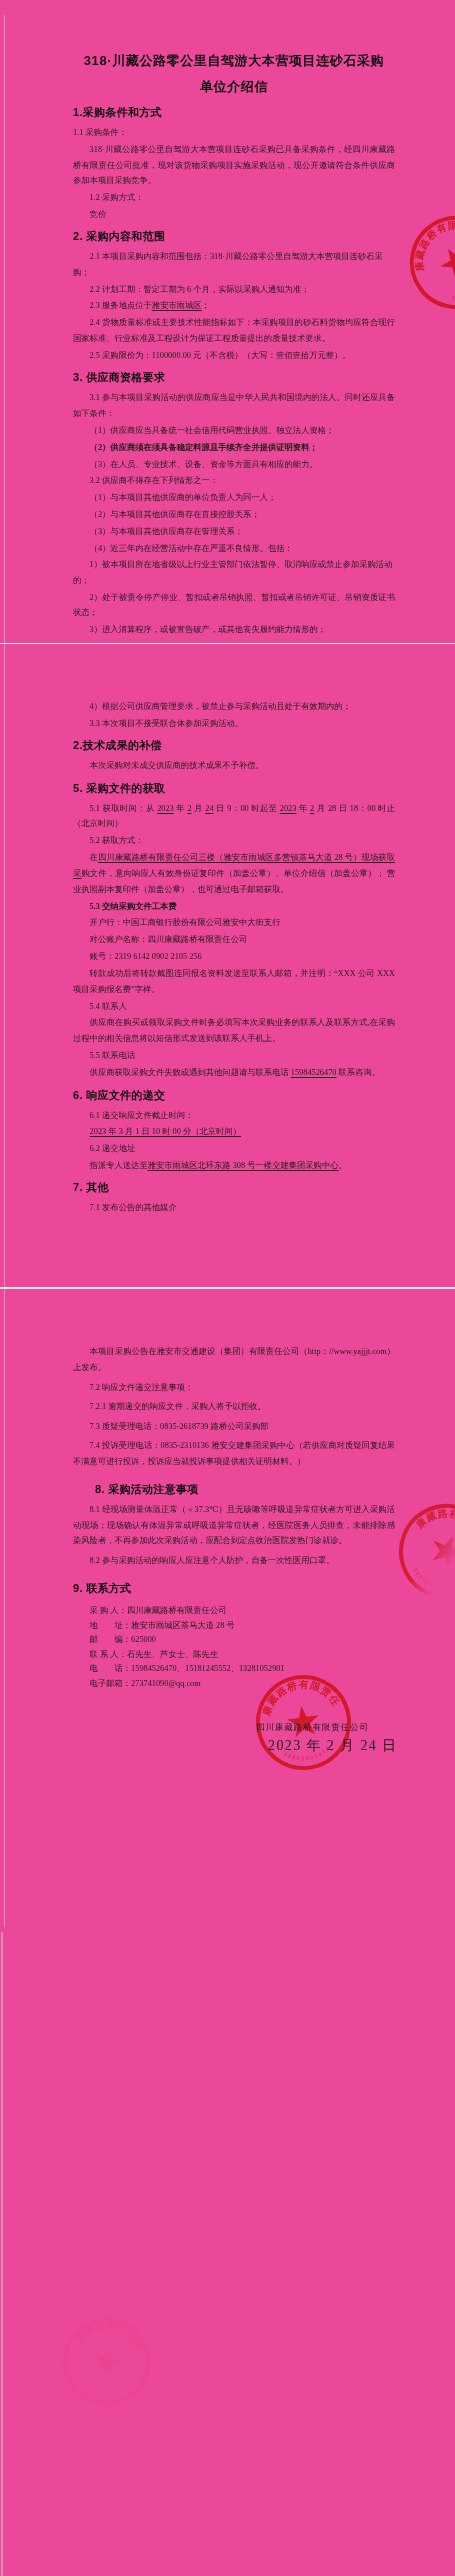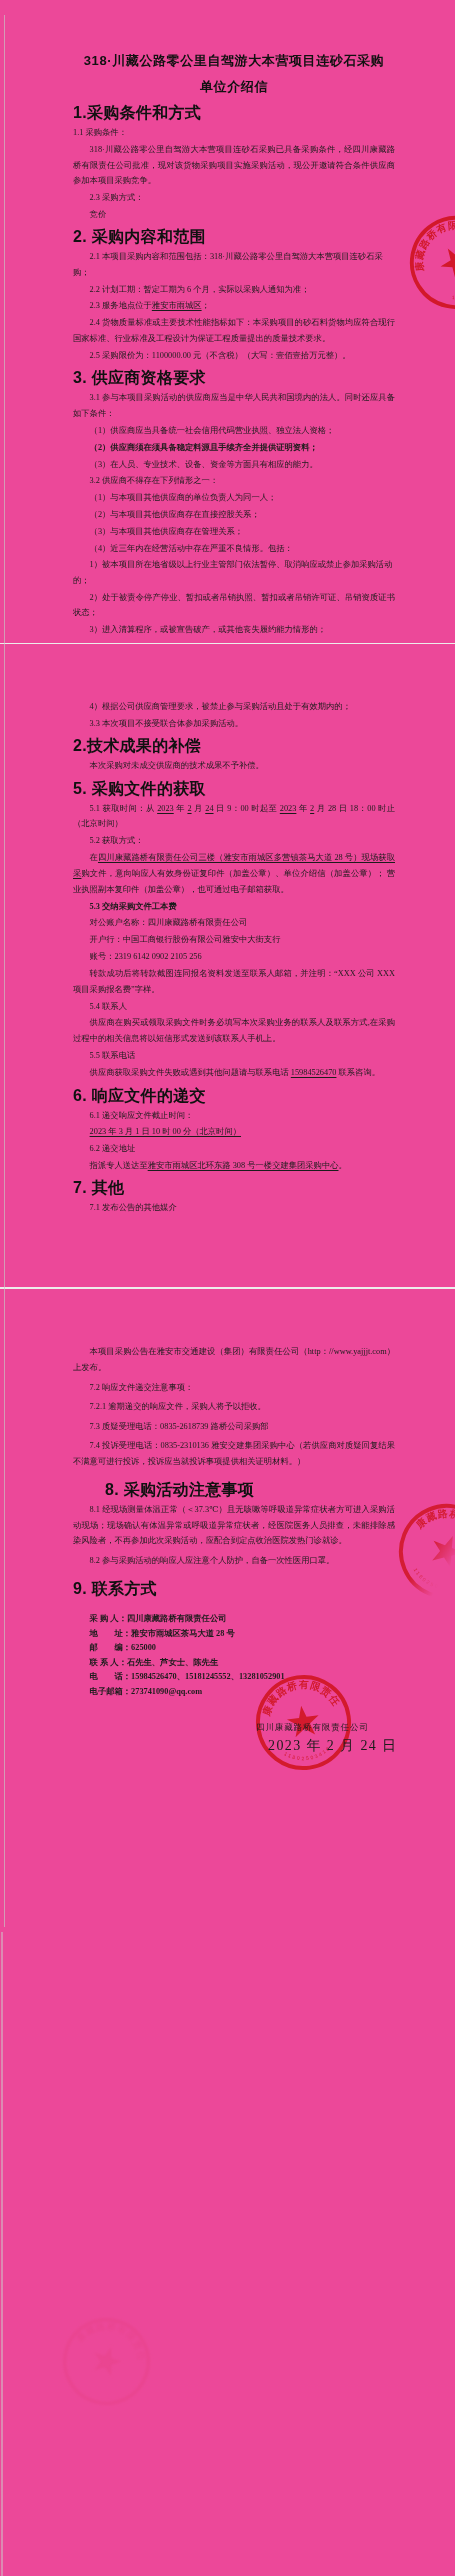--- a/index.html
+++ b/index.html
@@ -19,32 +19,32 @@
   #page-4{top:1932px;height:644px;}
   .scan-line-1{position:absolute;left:4px;top:15px;width:1.1px;height:1912px;background:#c7c7c5;opacity:.65;z-index:6;}
   .scan-line-2{position:absolute;left:1.1px;top:1932px;width:1.7px;height:644px;background:#cccccb;opacity:.5;z-index:6;}
   .title{
     font-family:"Liberation Sans","DejaVu Sans",sans-serif;
     font-weight:bold;font-size:13px;line-height:23px;letter-spacing:0.6px;
     text-align:center;margin:0 0 3.4px 0;color:#111;
   }
   .h{
     font-family:"Liberation Sans","DejaVu Sans",sans-serif;
-    font-weight:bold;font-size:16px;line-height:15.4px;
+    font-weight:bold;font-size:11px;line-height:15.4px;
     letter-spacing:0.3px;margin:6.8px 0 4.6px 0;color:#111;
   }
   .line{font-size:8.3px;line-height:15.4px;margin:1.4px 0;}
   .para{font-size:8.3px;line-height:15.7px;margin:1.4px 0;text-align:justify;}
   .ind{text-indent:2em;}
   .b{font-weight:bold;}
   .u{text-decoration:underline;text-underline-offset:1.7px;text-align:center;}
   .g{margin-top:4px;}
   .gh{margin-top:12.5px;}
   .contact-line{font-size:8.3px;line-height:14.5px;margin:0;}
-  .contacts{margin-top:16px;font-weight:bold;}
+  .contacts{margin-top:8px;}
   
   .seal{position:absolute;z-index:4;mix-blend-mode:multiply;}
   .seal-p1{left:408px;top:214px;width:97px;height:97px;transform:rotate(-32deg);opacity:.88;}
   .seal-main{left:254px;top:384px;width:99px;height:99px;transform:rotate(-8deg);opacity:.85;}
   .seal-partial{
     left:397px;top:213px;width:99px;height:99px;transform:rotate(22deg);opacity:.8;
     -webkit-mask-image:linear-gradient(100deg,#000 35%,transparent 60%);
     mask-image:linear-gradient(100deg,#000 35%,transparent 60%);
   }
   .seal-ghost{left:61px;top:384px;width:91px;height:91px;transform:rotate(18deg);opacity:.07;filter:blur(0.9px);}
@@ -61,21 +61,21 @@
 <div class="scan-line-1"></div>
 <div class="scan-line-2"></div>
 
 <div class="page" id="page-1">
   <div class="title">318·川藏公路零公里自驾游大本营项目连砂石采购</div>
   <div class="title">单位介绍信</div>
 
   <div class="h">1.采购条件和方式</div>
   <div class="line">1.1 采购条件：</div>
   <div class="para ind">318·川藏公路零公里自驾游大本营项目连砂石采购已具备采购条件，经四川康藏路桥有限责任公司批准，现对该货物采购项目实施采购活动，现公开邀请符合条件供应商参加本项目采购竞争。</div>
-  <div class="line ind">2.3 采购方式：</div>
+  <div class="line ind">1.2 采购方式：</div>
   <div class="line ind">竞价</div>
 
   <div class="h">2. 采购内容和范围</div>
   <div class="line ind">2.1 本项目采购内容和范围包括：318·川藏公路零公里自驾游大本营项目连砂石采购；</div>
   <div class="line ind">2.2 计划工期：暂定工期为 6 个月，实际以采购人通知为准；</div>
   <div class="line ind"><span>2.3 服务地点位于</span><span class="u">雅安市雨城区</span><span>；</span></div>
   <div class="para ind">2.4 货物质量标准或主要技术性能指标如下：本采购项目的砂石料货物均应符合现行国家标准、行业标准及工程设计为保证工程质量提出的质量技术要求。</div>
   <div class="line ind">2.5 采购限价为：1100000.00 元（不含税）（大写：壹佰壹拾万元整）。</div>
 
   <div class="h">3. 供应商资格要求</div>
@@ -107,22 +107,22 @@
   <div class="line ind">3.3 本次项目不接受联合体参加采购活动。</div>
 
   <div class="h">2.技术成果的补偿</div>
   <div class="line ind">本次采购对未成交供应商的技术成果不予补偿。</div>
 
   <div class="h">5. 采购文件的获取</div>
   <div class="para ind"><span>5.1 获取时间：从 </span><span class="u">2023</span><span> 年 </span><span class="u">2</span><span> 月 </span><span class="u">24</span><span> 日 9：00 时起至 </span><span class="u">2023</span><span> 年 </span><span class="u">2</span><span> 月 28 日 18：00 时止（北京时间）</span></div>
   <div class="line ind">5.2 获取方式：</div>
   <div class="para ind"><span>在</span><span class="u">四川康藏路桥有限责任公司三楼（雅安市雨城区多营镇茶马大道 28 号）现场获取采</span><span>购文件，意向响应人有效身份证复印件（加盖公章）、单位介绍信（加盖公章）； 营业执照副本复印件（加盖公章），也可通过电子邮箱获取。</span></div>
   <div class="line ind b">5.3 交纳采购文件工本费</div>
+  <div class="line ind">开户行：中国工商银行股份有限公司雅安中大街支行</div>
   <div class="line ind">对公账户名称：四川康藏路桥有限责任公司</div>
-  <div class="line ind">开户行：中国工商银行股份有限公司雅安中大街支行</div>
   <div class="line ind">账号：2319 6142 0902 2105 256</div>
   <div class="para ind">转款成功后将转款截图连同报名资料发送至联系人邮箱，并注明：“XXX 公司 XXX 项目采购报名费”字样。</div>
   <div class="line ind">5.4 联系人</div>
   <div class="para ind">供应商在购买或领取采购文件时务必填写本次采购业务的联系人及联系方式,在采购过程中的相关信息将以短信形式发送到该联系人手机上。</div>
   <div class="line ind">5.5 联系电话</div>
   <div class="para ind"><span>供应商获取采购文件失败或遇到其他问题请与联系电话 </span><span class="u">15984526470</span><span> 联系咨询。</span></div>
 
   <div class="h">6. 响应文件的递交</div>
   <div class="line ind">6.1 递交响应文件截止时间：</div>
   <div class="line ind"><span class="u">2023 年 3 月 1 日 10 时 00 分（北京时间）</span></div>

